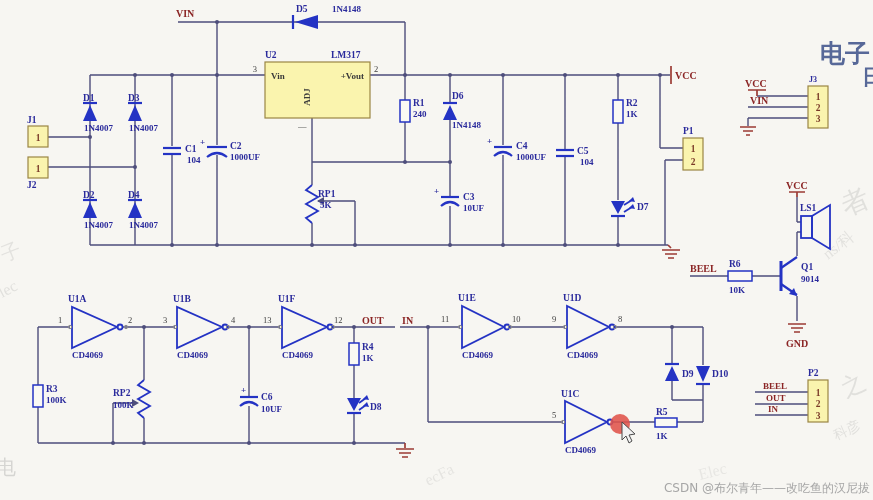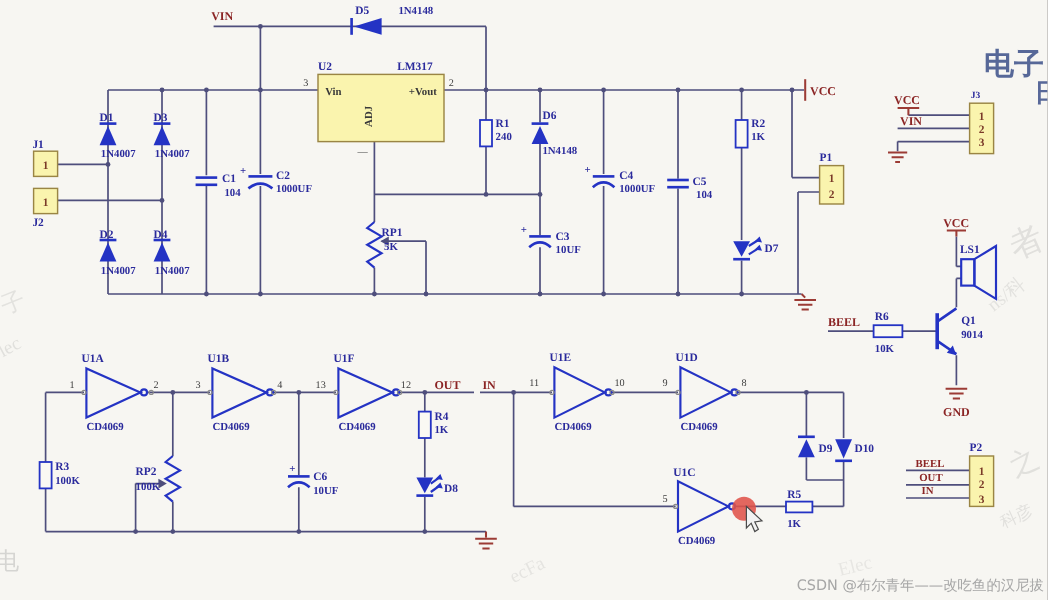--- a/index.html
+++ b/index.html
@@ -1,16 +1,16 @@
 <!DOCTYPE html>
 <html><head>
 <meta charset="utf-8">
 <style>
   html,body{margin:0;padding:0;background:#e9e8e4;}
-  #stage{position:relative;width:873px;height:500px;background:#737373;overflow:hidden;
+  #stage{position:relative;width:873px;height:500px;background:#bef264;overflow:hidden;
          font-family:"Liberation Serif","DejaVu Serif",serif;}
   svg{position:absolute;left:0;top:0;}
   
   .wire{stroke:#4e4e7c;stroke-width:1.4;fill:none;}
   .sym{stroke:#2433c4;stroke-width:1.8;fill:none;}
   .sym2{stroke:#2433c4;stroke-width:2.2;fill:none;}
   .symf{fill:#2433c4;stroke:none;}
   .box{fill:#faf4ae;stroke:#9a8544;stroke-width:1.2;}
   .rbox{fill:#faf9f3;stroke:#2433c4;stroke-width:1.5;}
   .pwr{stroke:#9c3b35;stroke-width:1.7;fill:none;}

